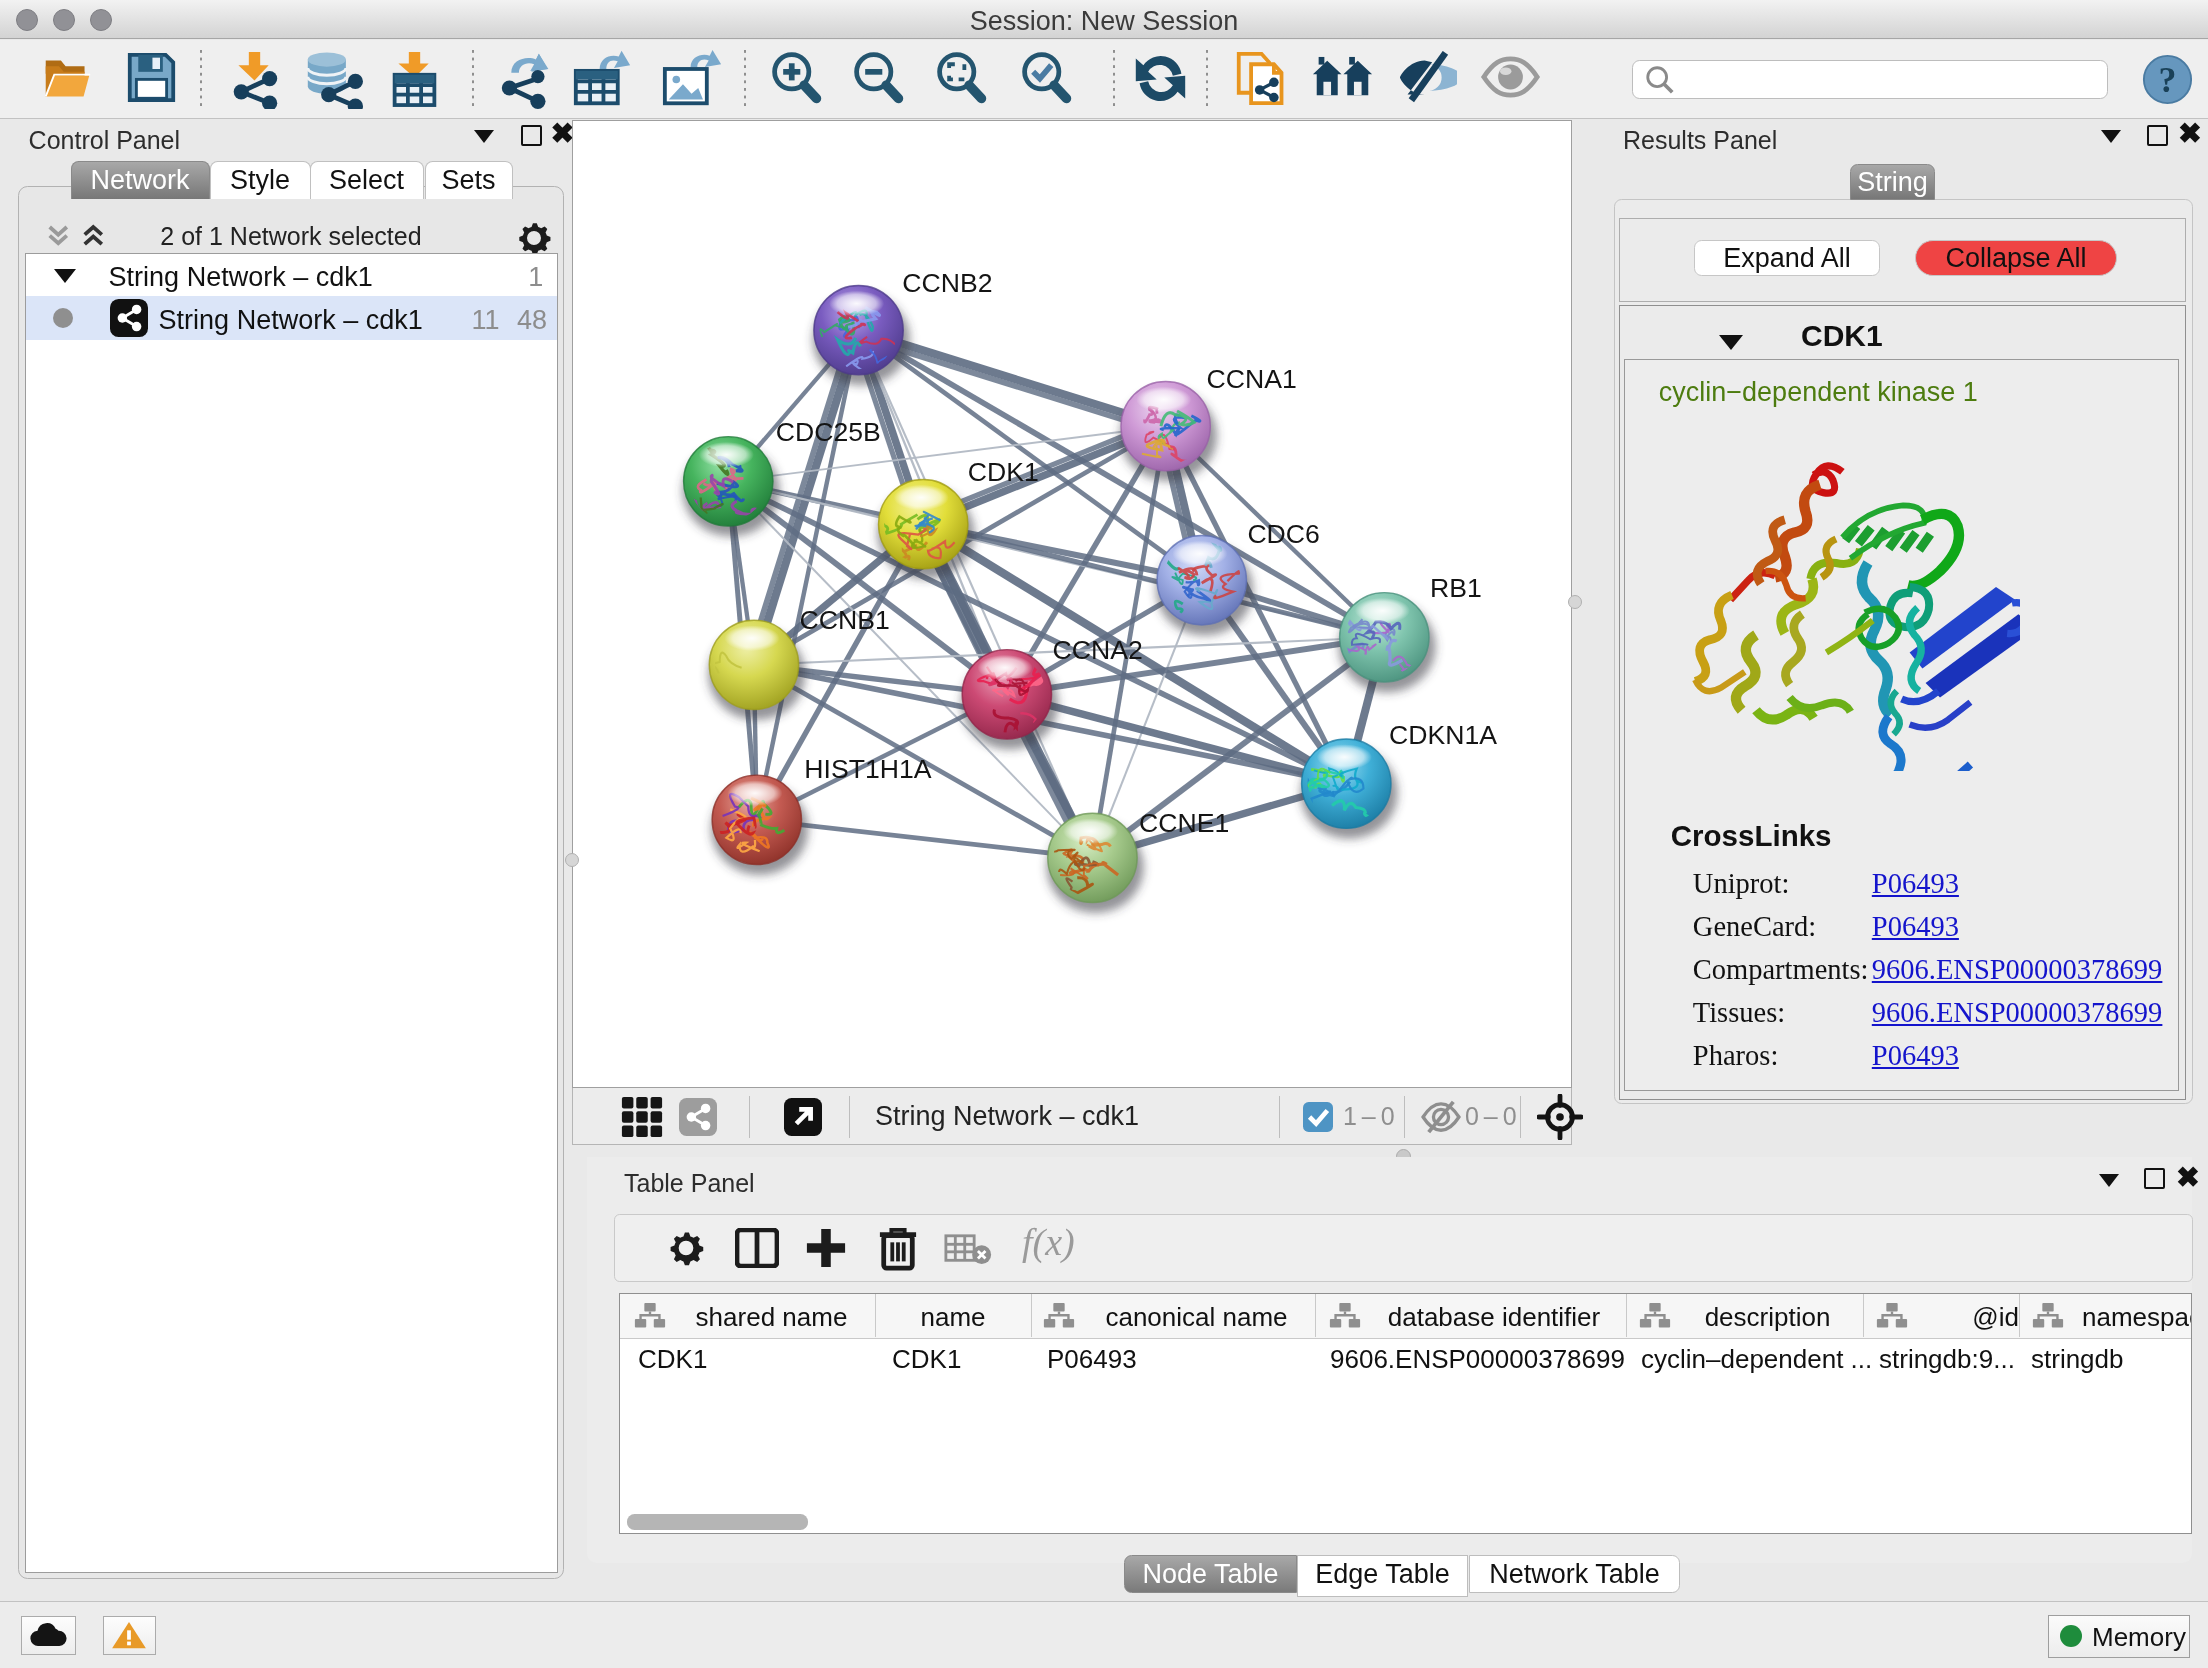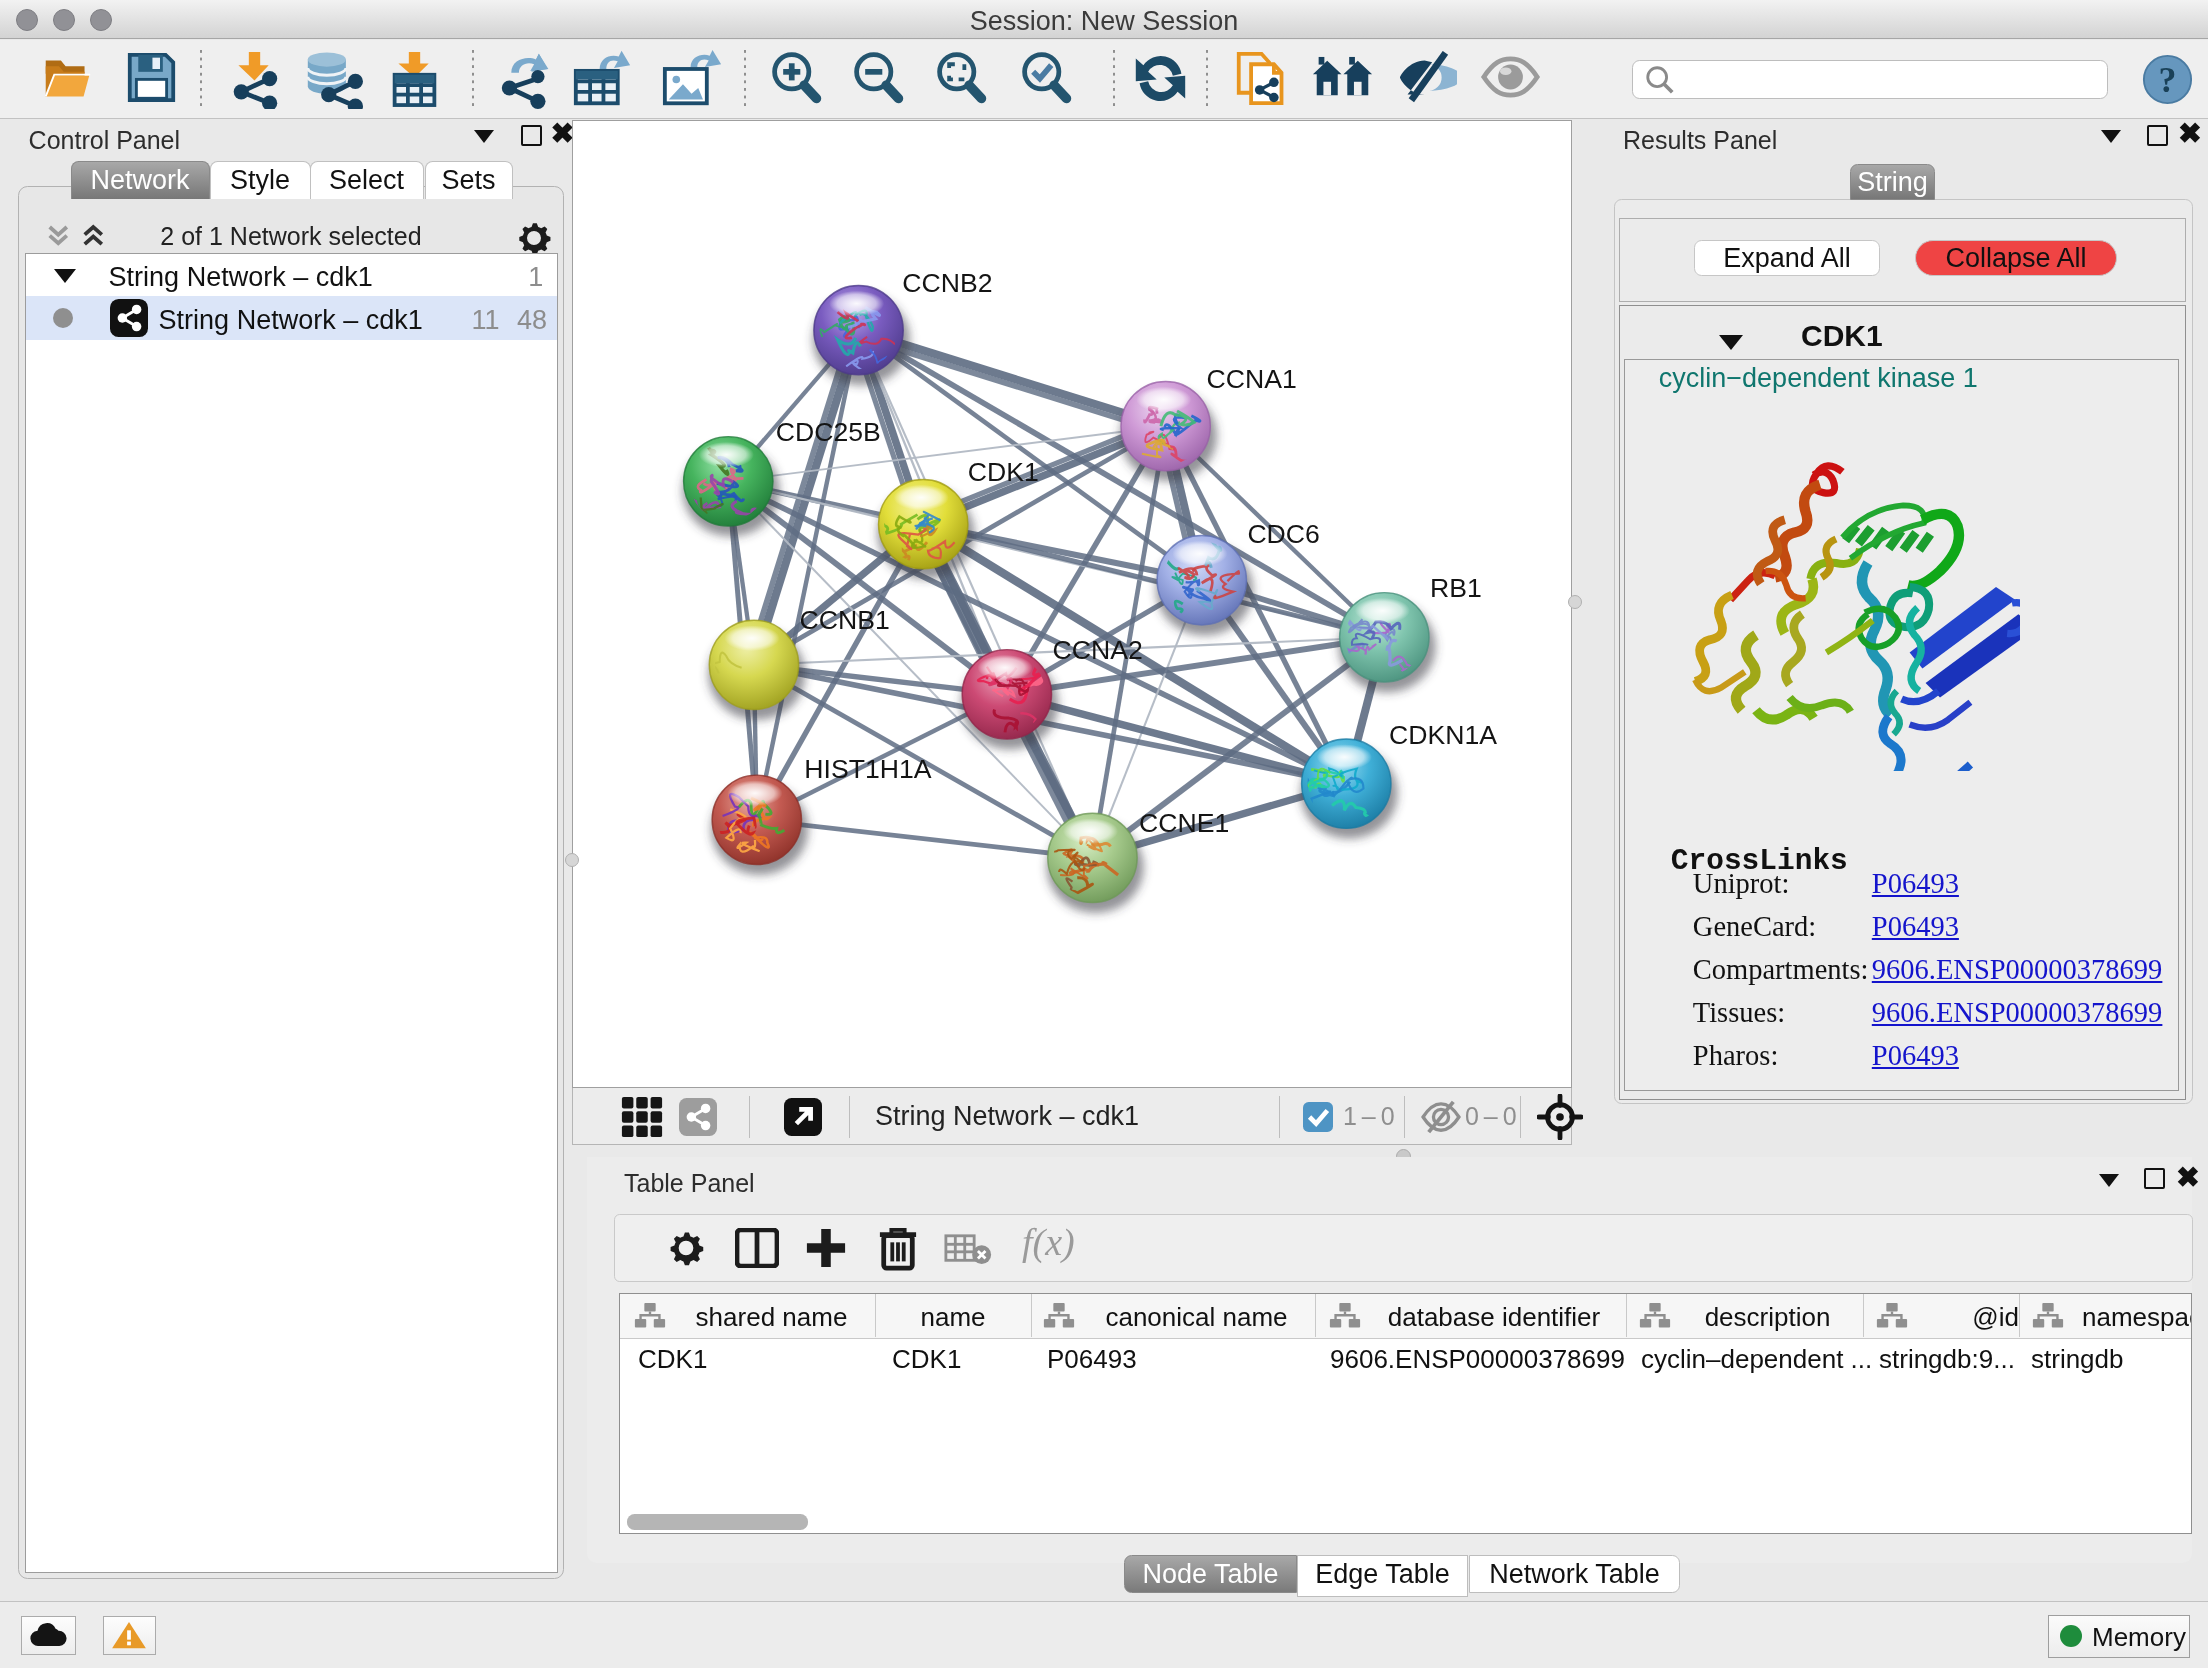--- a/index.html
+++ b/index.html
@@ -768,21 +768,21 @@
 
   <div class="abs" style="left:39px; top:99px; width:567px; height:84px; border:1.9px solid #adadad;">
     <div style="position:absolute; left:74px; top:21px; width:186px; height:36px; background:#fff; border:1px solid #c6c6c6; border-radius:7.6px; font-size:27px; text-align:center; line-height:34px; color:#111;">Expand All</div>
     <div style="position:absolute; left:295px; top:21px; width:202px; height:36px; background:#ef4444; border:1px solid #c6c6c6; border-radius:18px; font-size:27px; text-align:center; line-height:34px; color:#111;">Collapse All</div>
   </div>
 
   <div class="abs" style="left:39px; top:186px; width:567px; height:795px; border:1.9px solid #8f8f8f; background:#ebebeb;">
     <div class="caret-down" style="position:absolute; left:99px; top:28.5px; border-left-width:12.4px; border-right-width:12.4px; border-top-width:15px;"></div>
     <div style="position:absolute; left:181px; top:13.3px; font-size:30px; font-weight:bold; color:#111;">CDK1</div>
     <div style="position:absolute; left:3.8px; top:53px; width:555px; height:732px; border:1.9px solid #999; background:#ededed;">
-      <div style="position:absolute; left:34px; top:3px; font-size:27px; color:#0f766e;">cyclin−dependent kinase 1</div>
+      <div style="position:absolute; left:34px; top:17px; font-size:27px; color:#4d7c0f;">cyclin−dependent kinase 1</div>
       <svg width="336" height="312" viewBox="-30 20 420 390" style="position:absolute;left:59px;top:99px;">
           <path d="M168 36 q-20 -16 -32 2 q-14 20 8 24 q20 4 12 -16 q-8 -16 -24 -6" fill="none" stroke="#cc1111" stroke-width="9"></path>
           <path d="M140 52 q-26 8 -18 34 q8 22 -14 26 q-22 6 -12 30 q8 22 -12 26" fill="none" stroke="#c24a10" stroke-width="13"></path>
           <path d="M84 166 q-20 -10 -34 6 l-22 24" fill="none" stroke="#cc2211" stroke-width="9"></path>
           <path d="M30 190 q-24 10 -14 32 q8 20 -14 24 q-20 6 -8 28 q10 18 -10 24" fill="none" stroke="#c8a014" stroke-width="11"></path>
           <path d="M-16 296 q10 22 32 10 l30 -20" fill="none" stroke="#c89a18" stroke-width="8"></path>
           <path d="M60 240 q-22 14 -6 34 q14 18 -8 30 q-20 12 -4 30" fill="none" stroke="#a0a818" stroke-width="13"></path>
           <path d="M60 334 q16 20 38 6 q22 -16 34 4" fill="none" stroke="#7ab414" stroke-width="12"></path>
           <path d="M96 238 q-14 -26 14 -36 q28 -8 20 -32" fill="none" stroke="#9cb616" stroke-width="12"></path>
           <path d="M128 170 q4 -24 32 -20 q26 6 30 -18" fill="none" stroke="#88b112" stroke-width="10"></path>
@@ -801,21 +801,21 @@
           <path d="M96 96 q-22 6 -12 26 q10 18 -10 26 q-20 10 -8 28" fill="none" stroke="#c05a14" stroke-width="11"></path>
           <path d="M118 214 q-18 12 -6 30 q12 16 -6 30 q-16 12 -4 28" fill="none" stroke="#a8a820" stroke-width="11"></path>
           <path d="M102 318 q16 20 40 10 q26 -10 36 8" fill="none" stroke="#6cb018" stroke-width="10"></path>
           <path d="M196 212 q24 -12 38 6 q12 18 -8 32 q-22 12 -34 -6 q-10 -18 8 -30" fill="none" stroke="#18a028" stroke-width="8"></path>
           <path d="M148 262 q30 -18 58 -40" fill="none" stroke="#90b414" stroke-width="8"></path>
           <path d="M236 310 q-14 14 -2 28 q12 12 -2 26" fill="none" stroke="#18a890" stroke-width="8"></path>
           <path d="M252 352 q26 10 48 -6 l28 -22" fill="none" stroke="#2840c8" stroke-width="8"></path>
           <path d="M72 160 q20 -2 26 18 q4 18 24 16" fill="none" stroke="#cc5410" stroke-width="8"></path>
           <path d="M160 120 q-18 8 -10 24 q8 14 -8 24" fill="none" stroke="#b89410" stroke-width="9"></path>
         </svg>
-      <div style="position:absolute; left:46px; top:484px; font-size:29.5px; font-weight:bold; color:#111; font-family:Liberation Mono, monospace;">CrossLinks</div>
+      <div style="position:absolute; left:46px; top:459px; font-size:29.5px; font-weight:bold; color:#111; font-family:Liberation Sans, sans-serif;">CrossLinks</div>
       <div style="position:absolute; left:68px; top:502px; font-size:28.5px; color:#111; font-family:'Liberation Serif',serif; line-height:43px;">
         Uniprot:<br>GeneCard:<br>Compartments:<br>Tissues:<br>Pharos:
       </div>
       <div style="position:absolute; left:247px; top:502px; font-size:28.5px; color:#1414cc; text-decoration:underline; font-family:'Liberation Serif',serif; line-height:43px;">
         P06493<br>P06493<br>9606.ENSP00000378699<br>9606.ENSP00000378699<br>P06493
       </div>
     </div>
   </div>
 </div>
 

